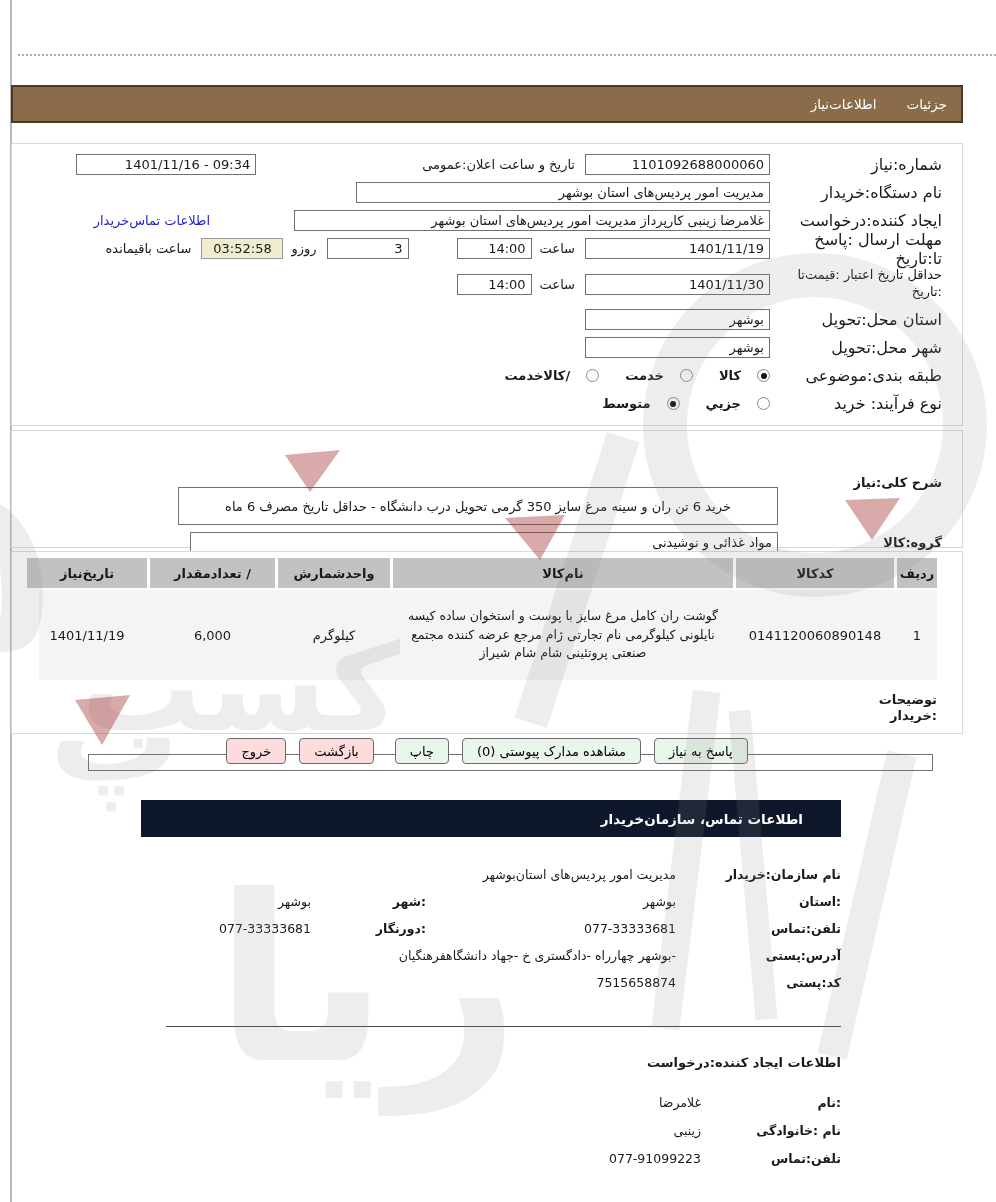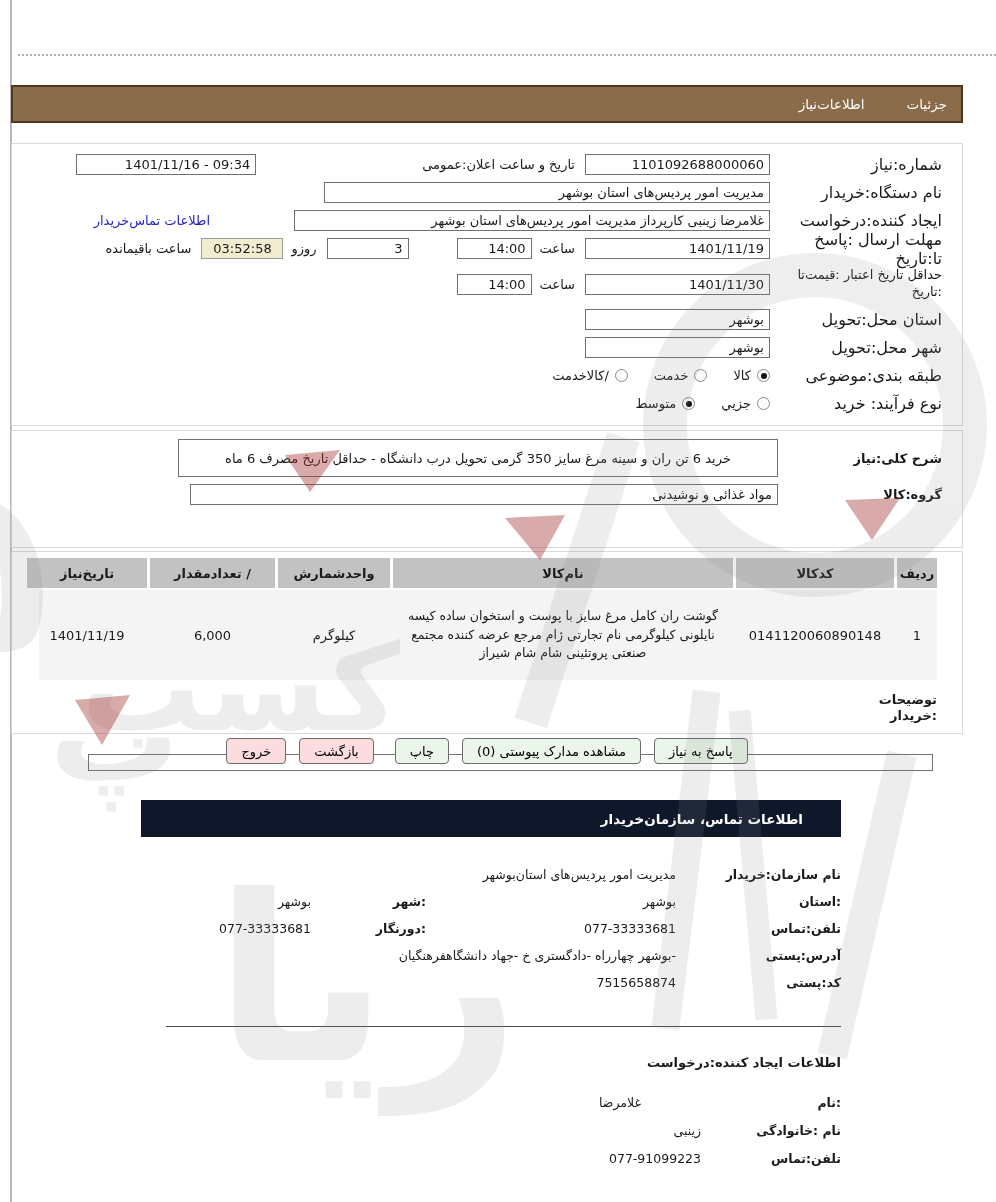--- a/index.html
+++ b/index.html
@@ -5,49 +5,49 @@
   html,body{margin:0;padding:0;background:#fff;}
   body{font-family:"DejaVu Sans",sans-serif;color:#1a1a1a;}
   .page{position:relative;width:996px;height:1202px;background:#fff;overflow:hidden;direction:rtl;}
   .vline{position:absolute;left:10px;top:0;width:2px;height:1202px;background:#b7b7b7;}
   .dotline{position:absolute;top:54px;left:18px;width:978px;border-top:2px dotted #b0b0b0;}
   .watermark{position:absolute;left:0;top:0;z-index:40;pointer-events:none;}
 
   .topbar{position:absolute;right:33px;top:85px;width:952px;height:38px;background:#8a6c4a;
           border:2px solid #4c3921;box-sizing:border-box;display:flex;align-items:center;
           color:#fff;font-size:13.5px;padding-right:14px;gap:30px;}
-  .tab{cursor:pointer;margin-left:12px;}
+  .tab{cursor:pointer;}
 
   .panel{position:absolute;right:33px;width:952px;background:#fff;border:1px solid #d9d9d9;box-sizing:border-box;}
   .form-panel{top:143px;height:283px;padding:9px 20px 0 14px;}
   .frow{display:flex;align-items:center;margin-bottom:5px;height:23px;font-size:13px;}
   .frow.tall{height:38px;align-items:center;}
   .flabel{width:172px;flex:0 0 172px;font-size:16px;}
   .flabel2{padding:0 10px 0 8px;white-space:nowrap;}
   .input{background:#fff;border:1px solid #707070;height:21px;box-sizing:border-box;
          display:flex;align-items:center;padding:0 5px;font-size:13px;white-space:nowrap;overflow:hidden;}
-  .w185{width:185px}.w180{width:180px}.w402{width:446px}.w476{width:476px}
+  .w185{width:185px}.w180{width:180px}.w402{width:414px}.w476{width:476px}
   .w75{width:75px}.w82{width:82px}.w588{width:588px}
   .mr160{margin-right:158px;}
   .mr48{margin-right:48px;}
   .timer{width:82px;background:#f0ecd0;border:1px solid #9a9a9a;height:21px;box-sizing:border-box;
          display:flex;align-items:center;justify-content:center;font-size:13px;}
   .link{color:#2323cc;margin-right:84px;cursor:pointer;white-space:nowrap;}
   .lbl2line{width:172px;flex:0 0 172px;font-size:13px;line-height:1.3;}
-  .opt{display:flex;align-items:center;gap:6px;margin-left:26px;white-space:nowrap;}
+  .opt{display:flex;align-items:center;gap:16px;margin-left:26px;white-space:nowrap;font-weight:bold;}
   .radio{width:13px;height:13px;border:1px solid #8a8a8a;border-radius:50%;background:#fcfcfc;
          display:inline-flex;align-items:center;justify-content:center;box-sizing:border-box;cursor:pointer;}
   .radio.sel::after{content:"";width:6px;height:6px;border-radius:50%;background:#111;display:block;}
   .cb{width:13px;height:13px;border:1px solid #9a9a9a;background:#f1f1f1;display:inline-block;box-sizing:border-box;cursor:pointer;}
 
   .desc-panel{top:430px;height:118px;padding:8px 20px 0 14px;}
   .drow{display:flex;align-items:center;margin-bottom:7px;font-size:13px;}
   .blabel{width:164px;flex:0 0 164px;font-weight:bold;font-size:13px;}
   .descbox{width:600px;height:38px;border:1px solid #707070;display:flex;align-items:center;
-           justify-content:center;font-size:13px;padding:0 8px;box-sizing:border-box;text-align:center;}
+           justify-content:center;font-size:13px;padding:0 8px;box-sizing:border-box;text-align:center;margin-top:48px;}
   .sect-head{font-weight:bold;font-size:13px;margin:4px 0 10px 0;}
 
   .items-panel{top:551px;height:183px;padding:6px 25px 0 14px;}
   .grid{display:grid;grid-template-columns:40px 158px 340px 112px 125px 120px;column-gap:3px;width:898px;}
   .th{background:#c2c2c2;font-weight:bold;font-size:13px;height:30px;display:flex;align-items:center;justify-content:center;}
   .tbody{background:#f4f4f4;margin-top:2px;min-height:90px;align-items:center;width:898px;}
   .td{font-size:13px;text-align:center;display:flex;align-items:center;justify-content:center;}
   .td.name{font-size:12.5px;line-height:1.5;padding:5px 6px;box-sizing:border-box;text-align:center;}
   .comments-row{display:flex;align-items:flex-start;margin-top:12px;flex-direction:column;}
   .clabel{width:60px;flex:0 0 60px;font-weight:bold;font-size:13px;line-height:1.25;}
@@ -251,21 +251,21 @@
       <div class="c-row">
         <div class="lab">کد:پستی</div>
         <div class="val r">7515658874</div>
       </div>
     </div>
     <hr>
     <div class="creator-head">اطلاعات ایجاد کننده:درخواست</div>
     <div class="cr-rows">
       <div class="cr-row">
         <div class="lab">:نام</div>
-        <div class="val" style="text-align:center;">غلامرضا</div>
+        <div class="val" style="text-align:right;">غلامرضا</div>
       </div>
       <div class="cr-row">
         <div class="lab">نام :خانوادگی</div>
         <div class="val" style="text-align:right;">زینبی</div>
       </div>
       <div class="cr-row">
         <div class="lab">تلفن:تماس</div>
         <div class="val" style="text-align:right;">077-91099223</div>
       </div>
     </div>

